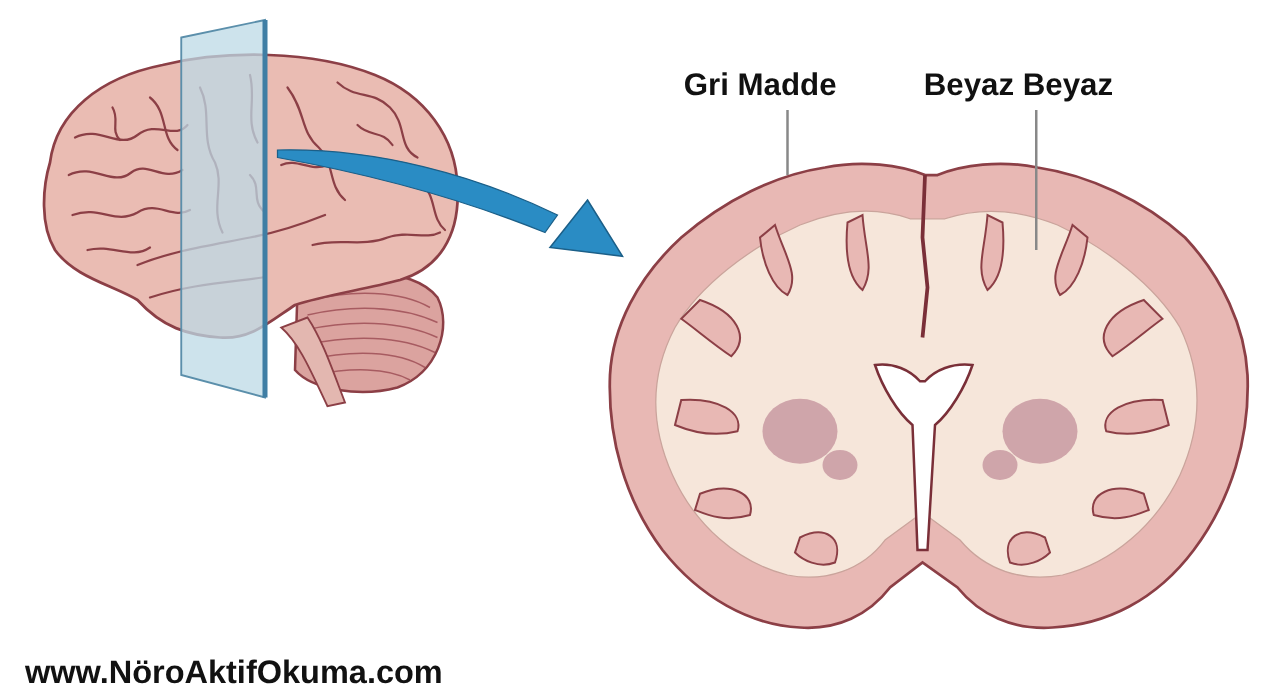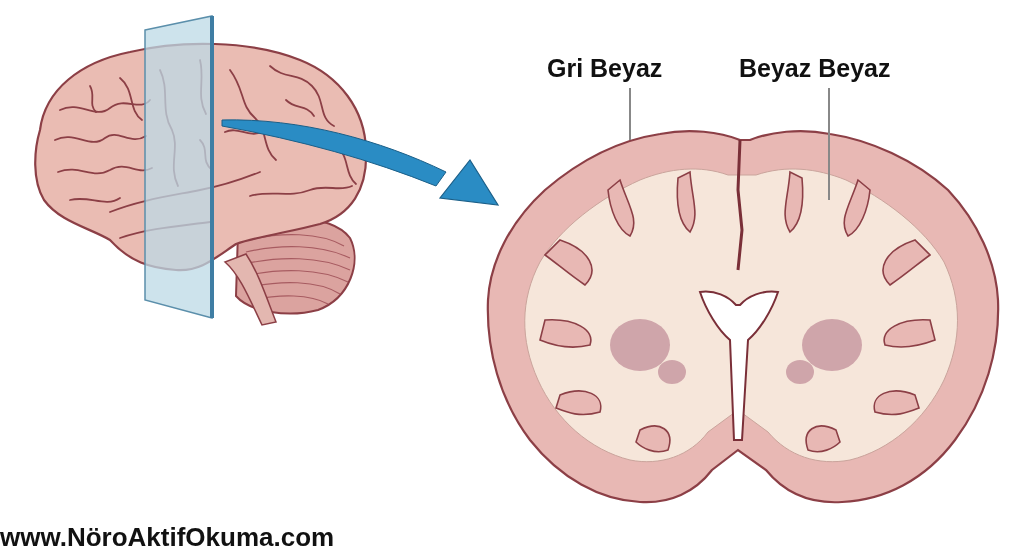--- a/index.html
+++ b/index.html
@@ -1,21 +1,21 @@
 <!DOCTYPE html>
 <html><head>
 <meta charset="utf-8">
 <style>
   html, body { margin:0; padding:0; background:#ffffff; }
   body { width:1024px; height:559px; position:relative; overflow:hidden; font-family:"Liberation Sans", sans-serif; }
   .stage { position:absolute; left:0; top:0; width:1024px; height:559px; }
   .label { position:absolute; font-weight:bold; color:#111; font-family:"Liberation Sans", sans-serif; white-space:nowrap; }
   .label-gray { left:547px; top:54px; font-size:25px; }
   .label-white { left:739px; top:54px; font-size:25px; }
-  .watermark { position:absolute; left:0; top:522px; font-size:26px; font-weight:bold; color:#111; font-family:"Liberation Sans", sans-serif; }
+  .watermark { position:absolute; left:20px; top:522px; font-size:26px; font-weight:bold; color:#111; font-family:"Liberation Sans", sans-serif; }
 </style>
 </head>
 <body>
 
 <div class="stage">
 <svg width="1024" height="559" viewBox="0 0 1024 559" xmlns="http://www.w3.org/2000/svg">
 
   <g>
 
     <path d="M238,232 C270,214 330,212 350,238 C362,262 350,298 318,310 C288,318 250,312 236,296 Z" fill="#dba39f" stroke="#8c3f46" stroke-width="2"></path>
@@ -94,15 +94,15 @@
       <ellipse cx="832" cy="345" rx="30" ry="26"></ellipse>
       <ellipse cx="800" cy="372" rx="14" ry="12"></ellipse>
     </g>
 
     <line x1="630" y1="88" x2="630" y2="140" stroke="#888" stroke-width="2"></line>
     <line x1="829" y1="88" x2="829" y2="200" stroke="#888" stroke-width="2"></line>
   </g>
 </svg>
 </div>
 
-<div class="label label-gray">Gri Beyaz</div>
+<div class="label label-gray">Gri Madde</div>
 <div class="label label-white">Beyaz Beyaz</div>
 <div class="watermark">www.NöroAktifOkuma.com</div>
 
 </body></html>

